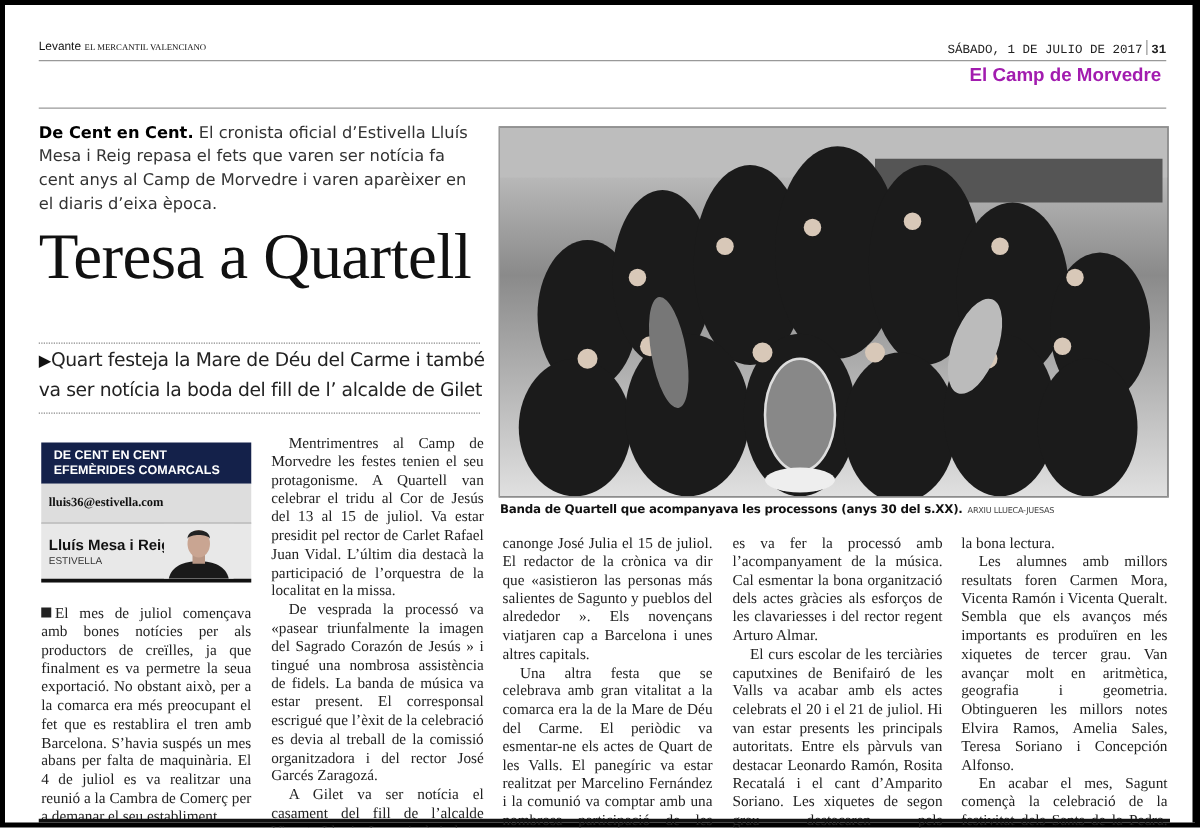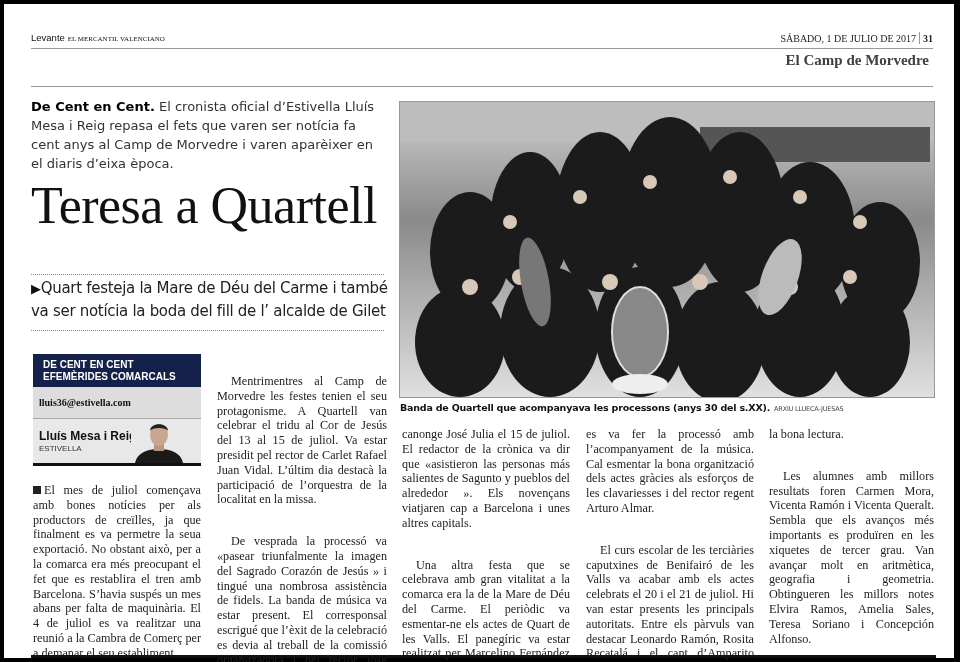--- a/index.html
+++ b/index.html
@@ -15,26 +15,26 @@
       border-right: 2px solid #000;
     }
     
     .masthead {
       position: absolute; left: 27px; top: 28px; width: 902px; height: 16px;
       border-bottom: 1px solid #999;
     }
     .brand { position: absolute; left: 0; top: 0; font-size: 9px; color: #111; }
     .brand b { font-family: "Liberation Sans", sans-serif; font-weight: normal; font-size: 9.5px; }
     .brand span { font-family: "Liberation Serif", serif; font-size: 7px; letter-spacing: 0; }
-    .dateline { position: absolute; right: 0; top: 0; font-family: Liberation Serif, serif; font-size: 10px; color: #222; }
+    .dateline { position: absolute; right: 0; top: 0; font-family: Liberation Mono, monospace; font-size: 10px; color: #222; }
     .dateline .sep { display: inline-block; width: 1px; height: 12px; background: #999; vertical-align: -2px; margin: 0 3px; }
     .dateline b { font-weight: bold; }
     .section-title {
       position: absolute; right: 25px; top: 48px;
-      font-family: Liberation Serif, serif; font-weight: bold; font-size: 15px; color: #404040;
+      font-family: Liberation Sans, sans-serif; font-weight: bold; font-size: 15px; color: #a21caf;
     }
     .rule-top { position: absolute; left: 27px; top: 82px; width: 902px; height: 1px; background: #999; }
 
     
     .intro {
       position: absolute; left: 27px; top: 93px; width: 345px;
       font-family: "DejaVu Sans", sans-serif; font-size: 13px; line-height: 19px; color: #333;
     }
     .intro b { color: #000; font-weight: bold; }
     .headline {
@@ -70,21 +70,21 @@
       font-family: "Liberation Sans", sans-serif; font-size: 8px; color: #333;
     }
     .ab-photo { position: absolute; right: 14px; bottom: 0; width: 56px; height: 44px; }
 
     
     .col {
       position: absolute; font-family: "Liberation Serif", serif; font-size: 12.2px; line-height: 14.8px;
       color: #222; text-align: justify;
     }
     .col p { margin: 0; }
-    .col p.ind { text-indent: 14px; margin-top: 27px; }
+    .col p.ind { text-indent: 14px; }
     .col .sq { display: inline-block; width: 8px; height: 8px; background: #222; margin-right: 3px; }
     .c1 { left: 29px; top: 479px; width: 168px; }
     .c2 { left: 213px; top: 343px; width: 170px; }
     .c3 { left: 398px; top: 423px; width: 168px; }
     .c4 { left: 582px; top: 423px; width: 168px; }
     .c5 { left: 765px; top: 423px; width: 165px; }
 
     
     .photo {
       position: absolute; left: 395px; top: 97px; width: 534px; height: 295px;

